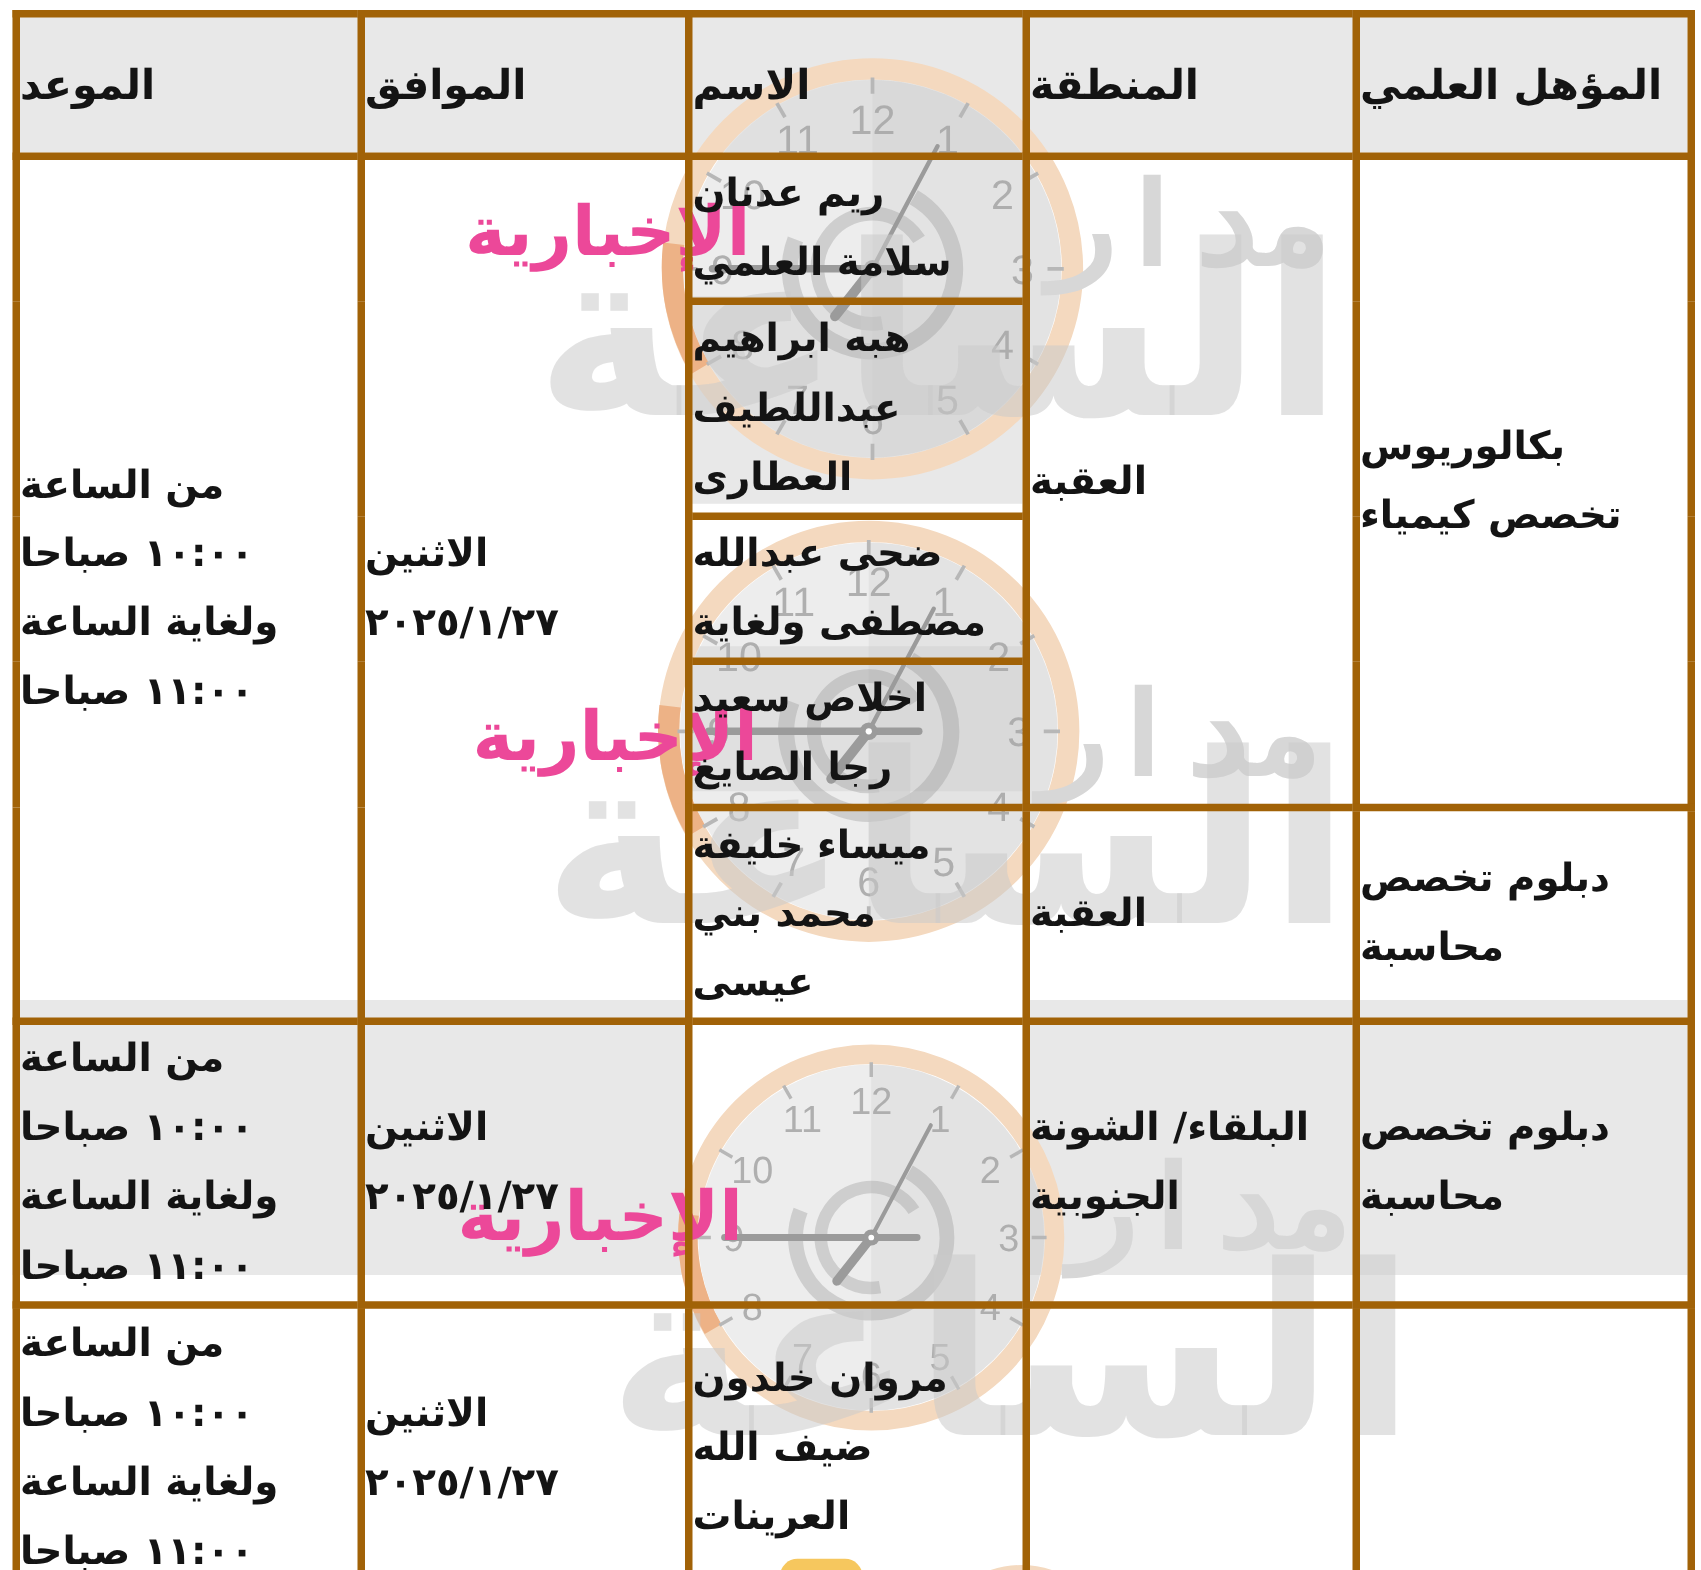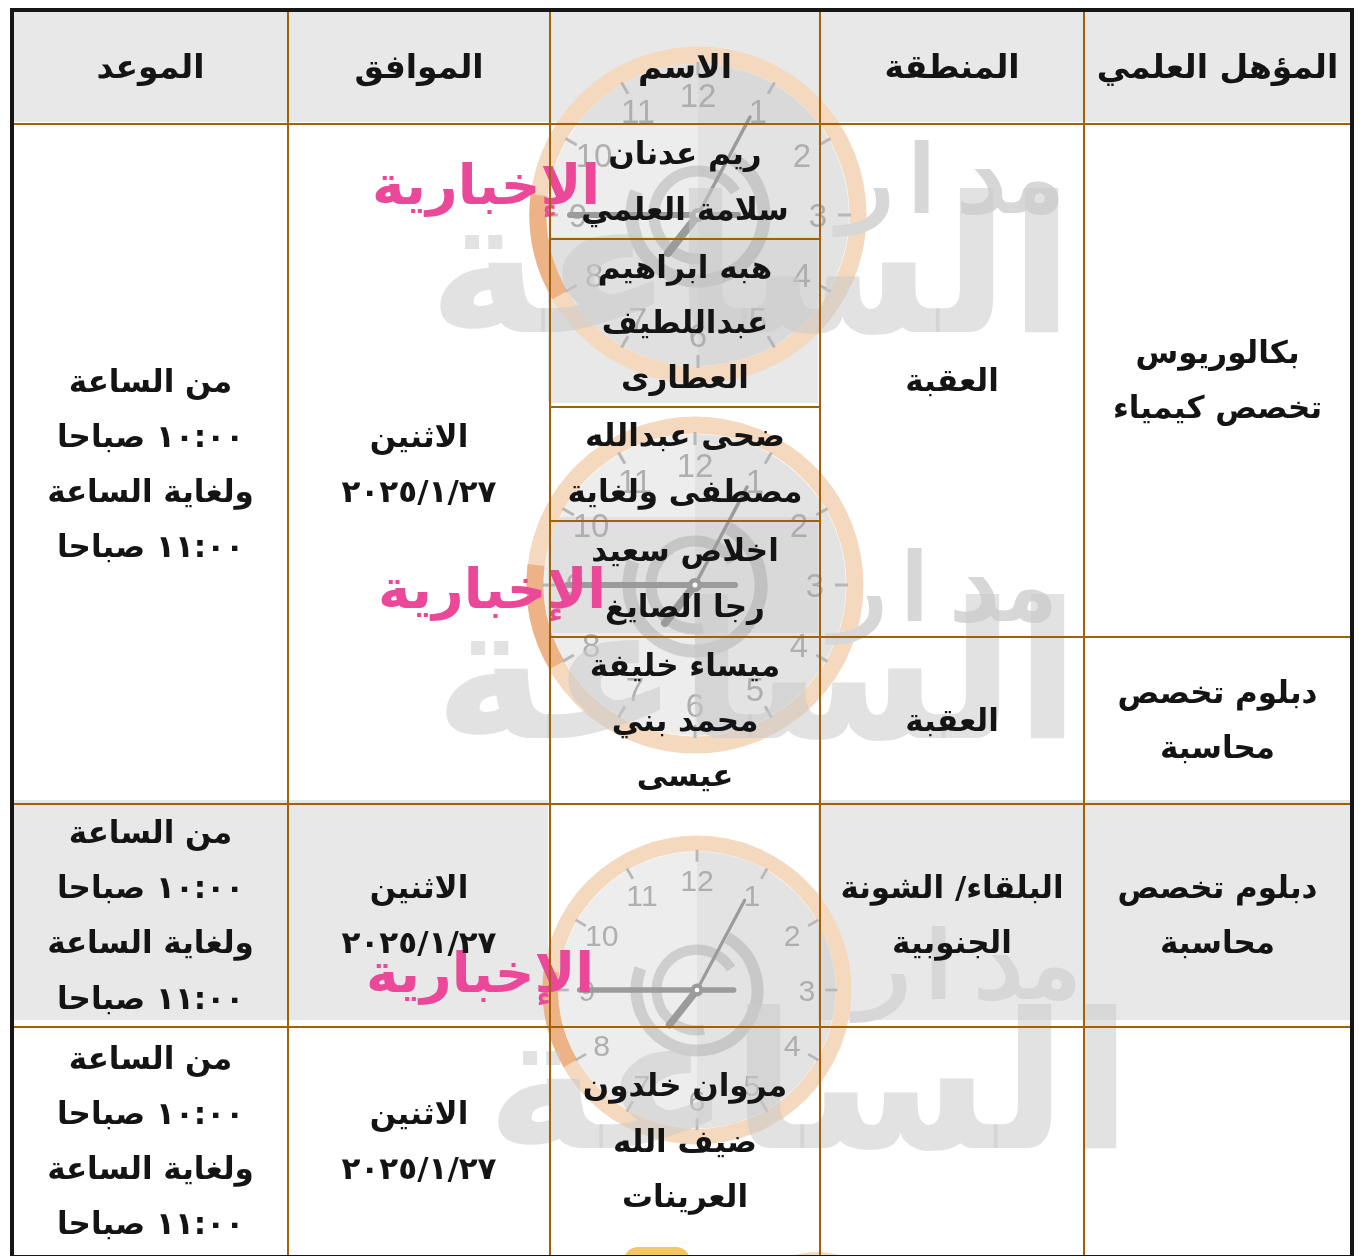--- a/index.html
+++ b/index.html
@@ -19,22 +19,22 @@
   .wm-saa{font-size:190px;color:rgba(203,203,203,.55);margin-left:46px;}
   .wm-ikh{font-size:55px;color:#ec4899;}
   .wm-bar{position:absolute;background:#f6c75e;border-radius:14px;}
   svg.clock text{fill:#a9a9a9;font:400 33px "Liberation Sans",sans-serif;text-anchor:middle;opacity:.9;}
   svg.clock line.tick{stroke:#b7b7b7;stroke-width:3;}
 
   
   #sched-table{position:absolute;left:10px;top:8px;width:1340px;height:1242px;z-index:2;
                border-collapse:collapse;direction:rtl;table-layout:fixed;
                border:4px solid #161616;}
-  #sched-table th,#sched-table td{border:2px solid #a16207;padding:0;
-               text-align:center;vertical-align:middle;background:transparent;}
+  #sched-table th,#sched-table td{border:6px solid #a16207;padding:0;
+               text-align:left;vertical-align:middle;background:transparent;}
   .ct{white-space:pre-line;font-weight:bold;color:#141414;font-size:31px;line-height:1.78;
       position:relative;z-index:3;}
   th .ct{font-size:33px;}
 </style>
 </head>
 <body>
 
 <div id="stage">
 
   <div id="bg-layer">

